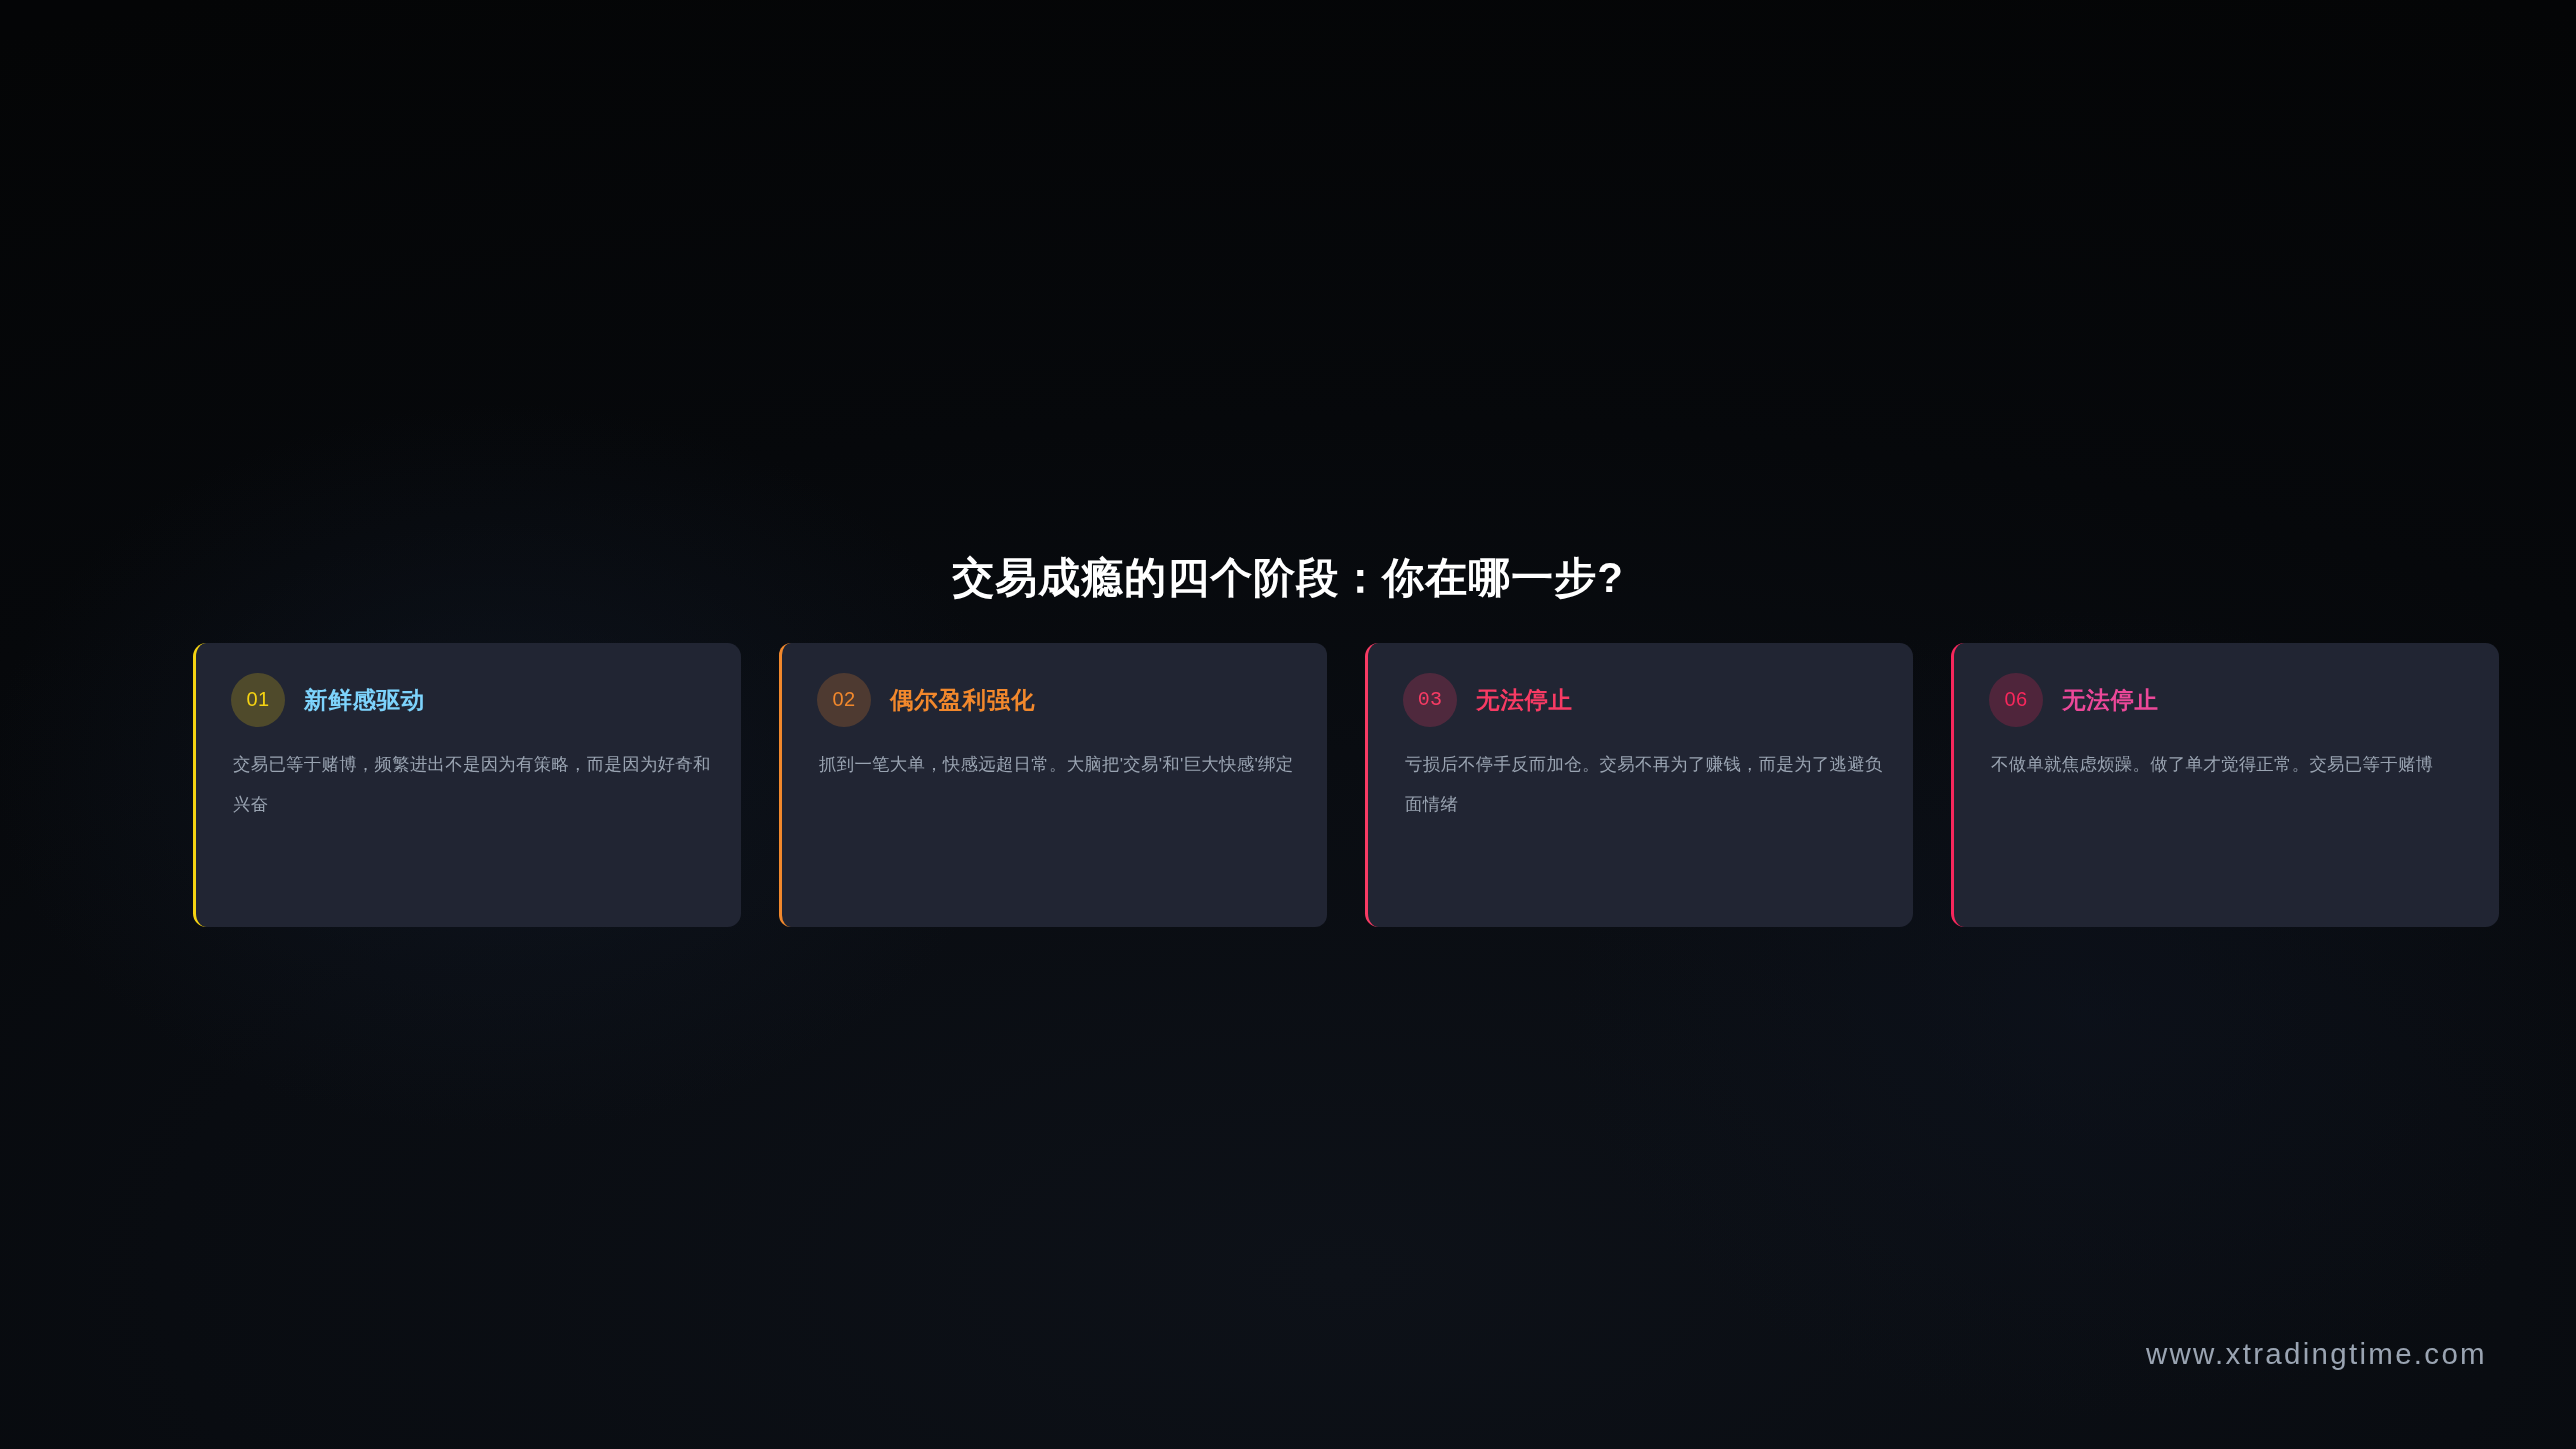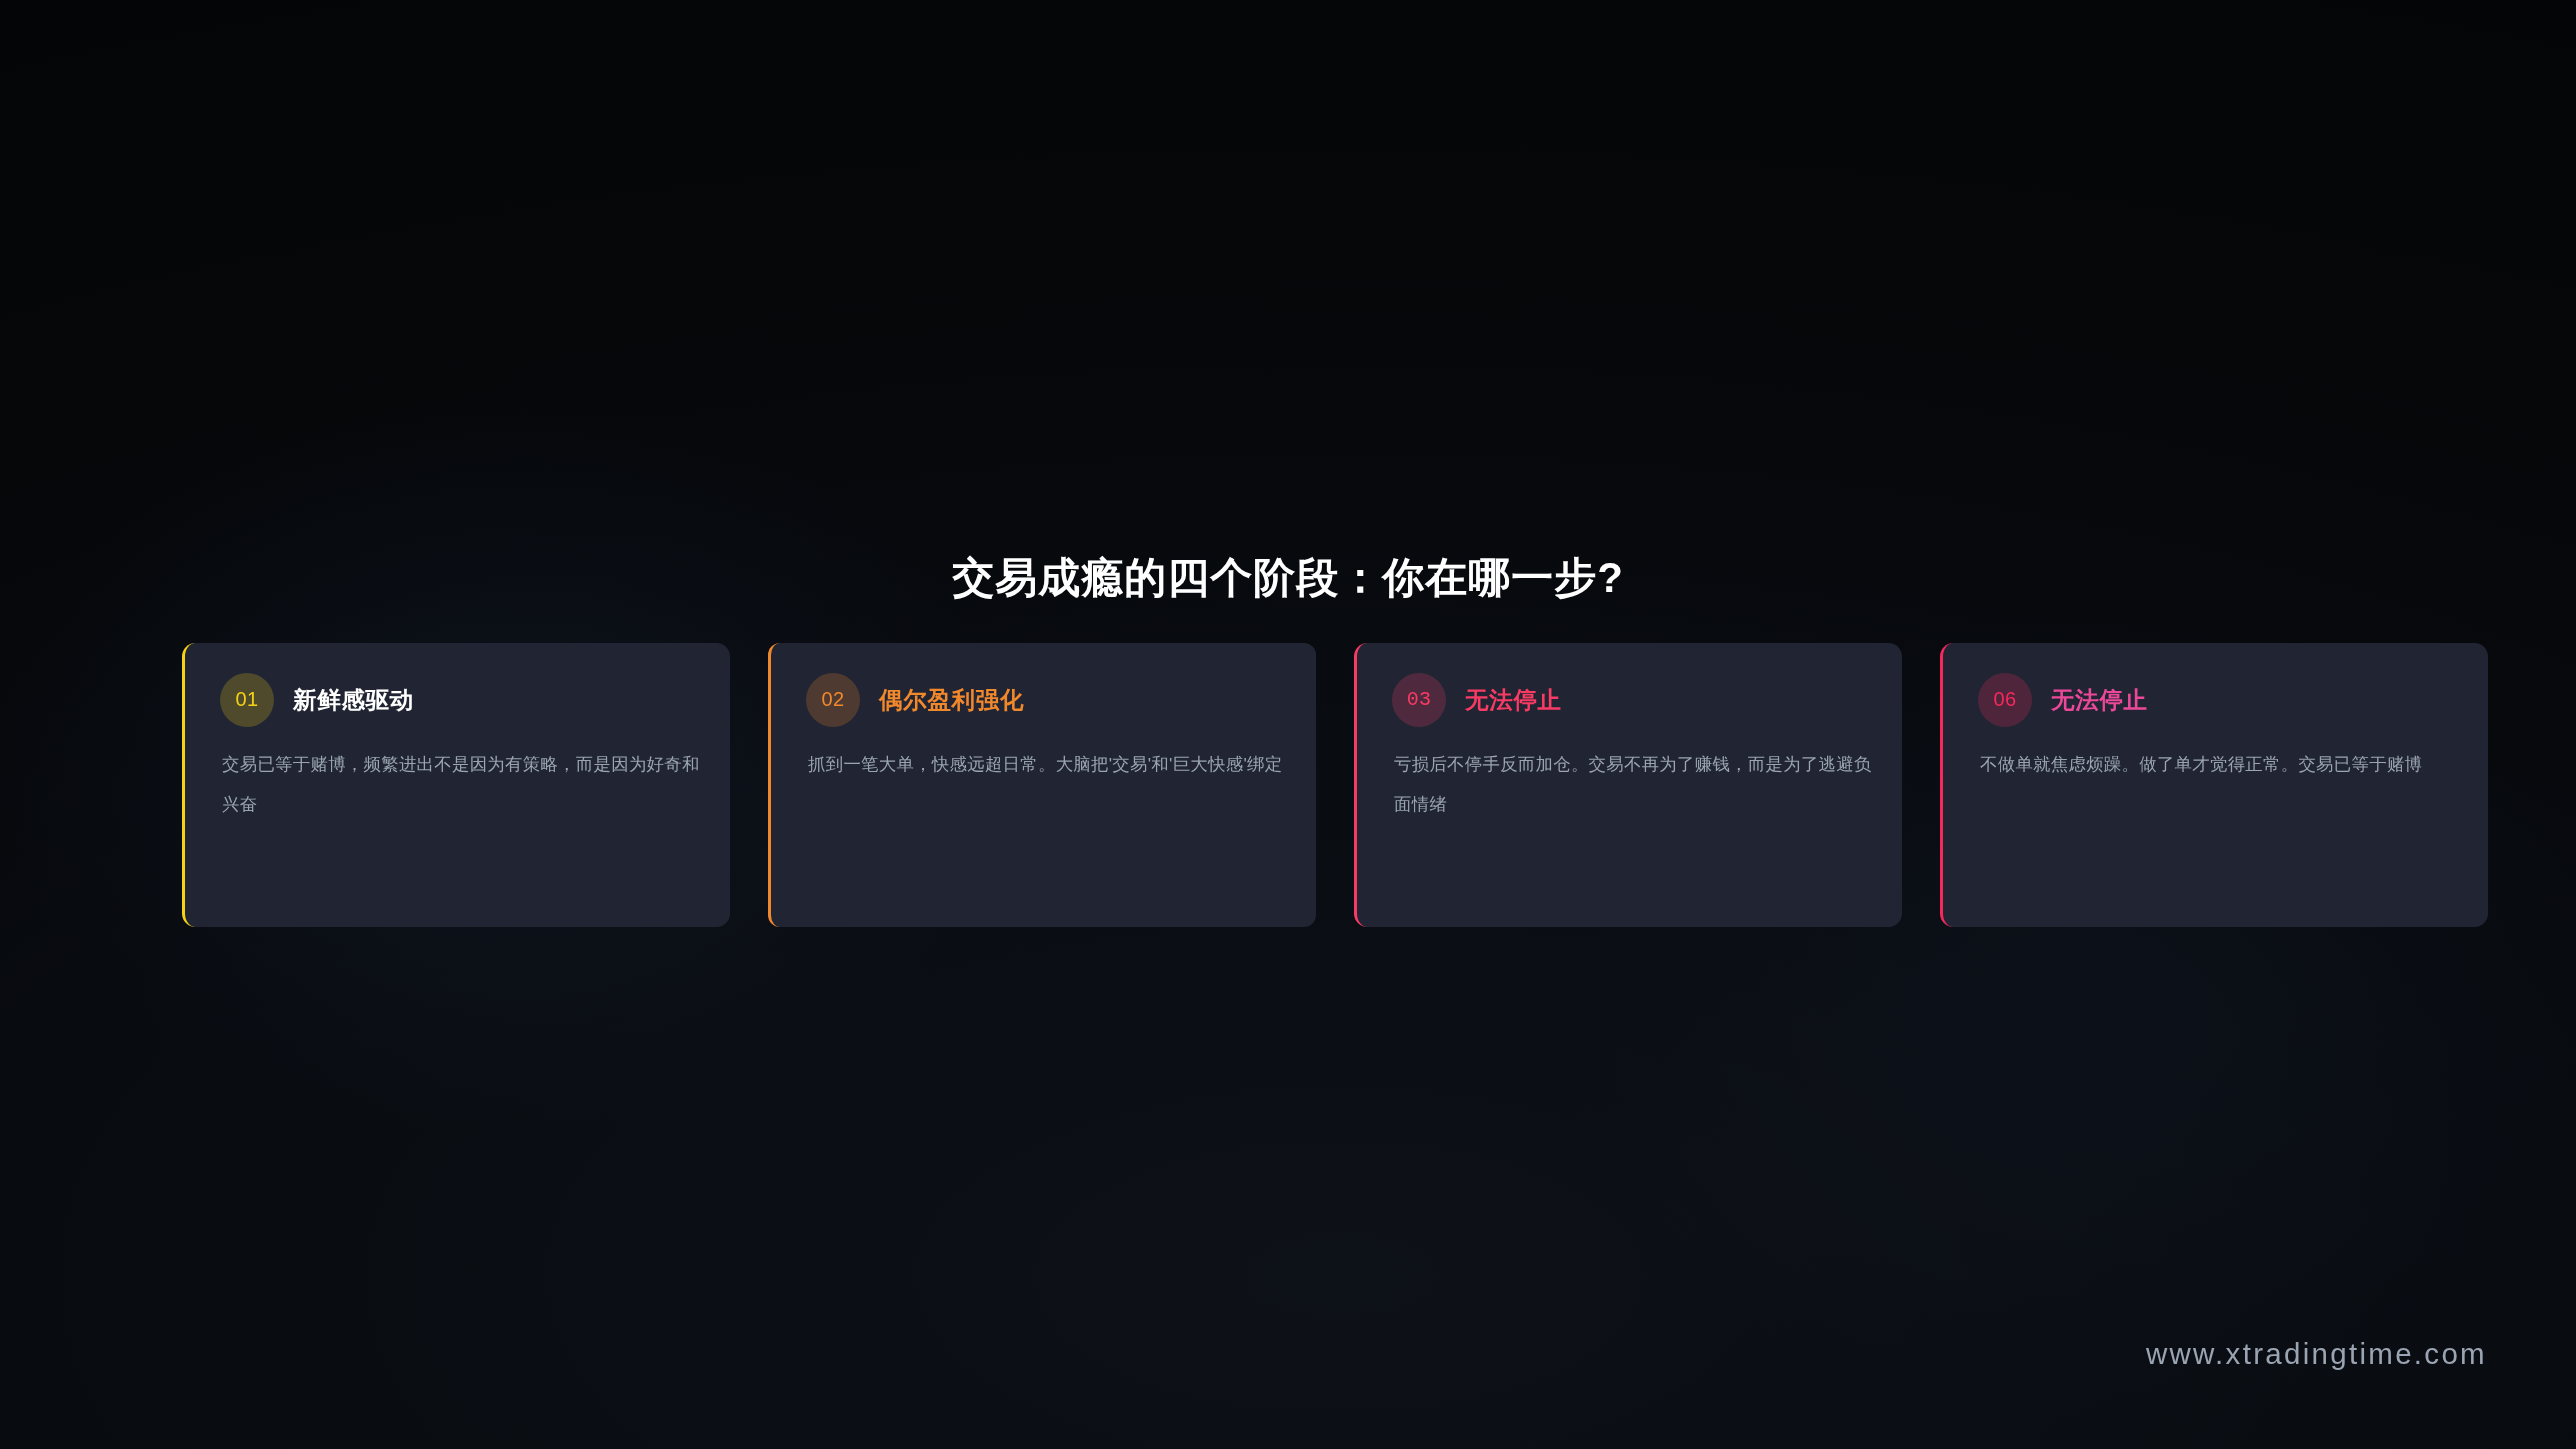--- a/index.html
+++ b/index.html
@@ -53,21 +53,21 @@
     font-size: 42px;
     font-weight: bold;
     letter-spacing: 1px;
     line-height: 1.1;
     white-space: nowrap;
   }
 
   
   #cards {
     position: absolute;
-    left: 134px;
+    left: 145px;
     top: 643px;
     width: 2306px;
     height: 284px;
     display: flex;
     gap: 38px;
     padding-left: 48px;
   }
   .card {
     position: relative;
     flex: 1 1 0;
@@ -129,21 +129,21 @@
   <div id="glow-left"></div>
   <div id="glow-right"></div>
 
   <h1 id="page-title">交易成瘾的四个阶段：你在哪一步?</h1>
 
   <div id="cards">
 
     <div class="card" style="border-left-color: rgb(245, 211, 18);">
       <div class="card-head">
         <div class="badge" style="background: rgba(245, 211, 18, 0.22); color: rgb(245, 211, 18);">01</div>
-        <div class="card-title" style="color: #ffffff;">新鲜感驱动</div>
+        <div class="card-title" style="color: #7dd3fc;">新鲜感驱动</div>
       </div>
       <div class="card-body">交易已等于赌博，频繁进出不是因为有策略，而是因为好奇和兴奋</div>
     </div>
 
     <div class="card" style="border-left-color: rgb(242, 136, 44); border-radius: 12px;">
       <div class="card-head">
         <div class="badge" style="background: rgba(242, 136, 44, 0.22); color: rgb(242, 136, 44);">02</div>
         <div class="card-title" style="color: rgb(242, 136, 44);">偶尔盈利强化</div>
       </div>
       <div class="card-body">抓到一笔大单，快感远超日常。大脑把'交易'和'巨大快感'绑定</div>

